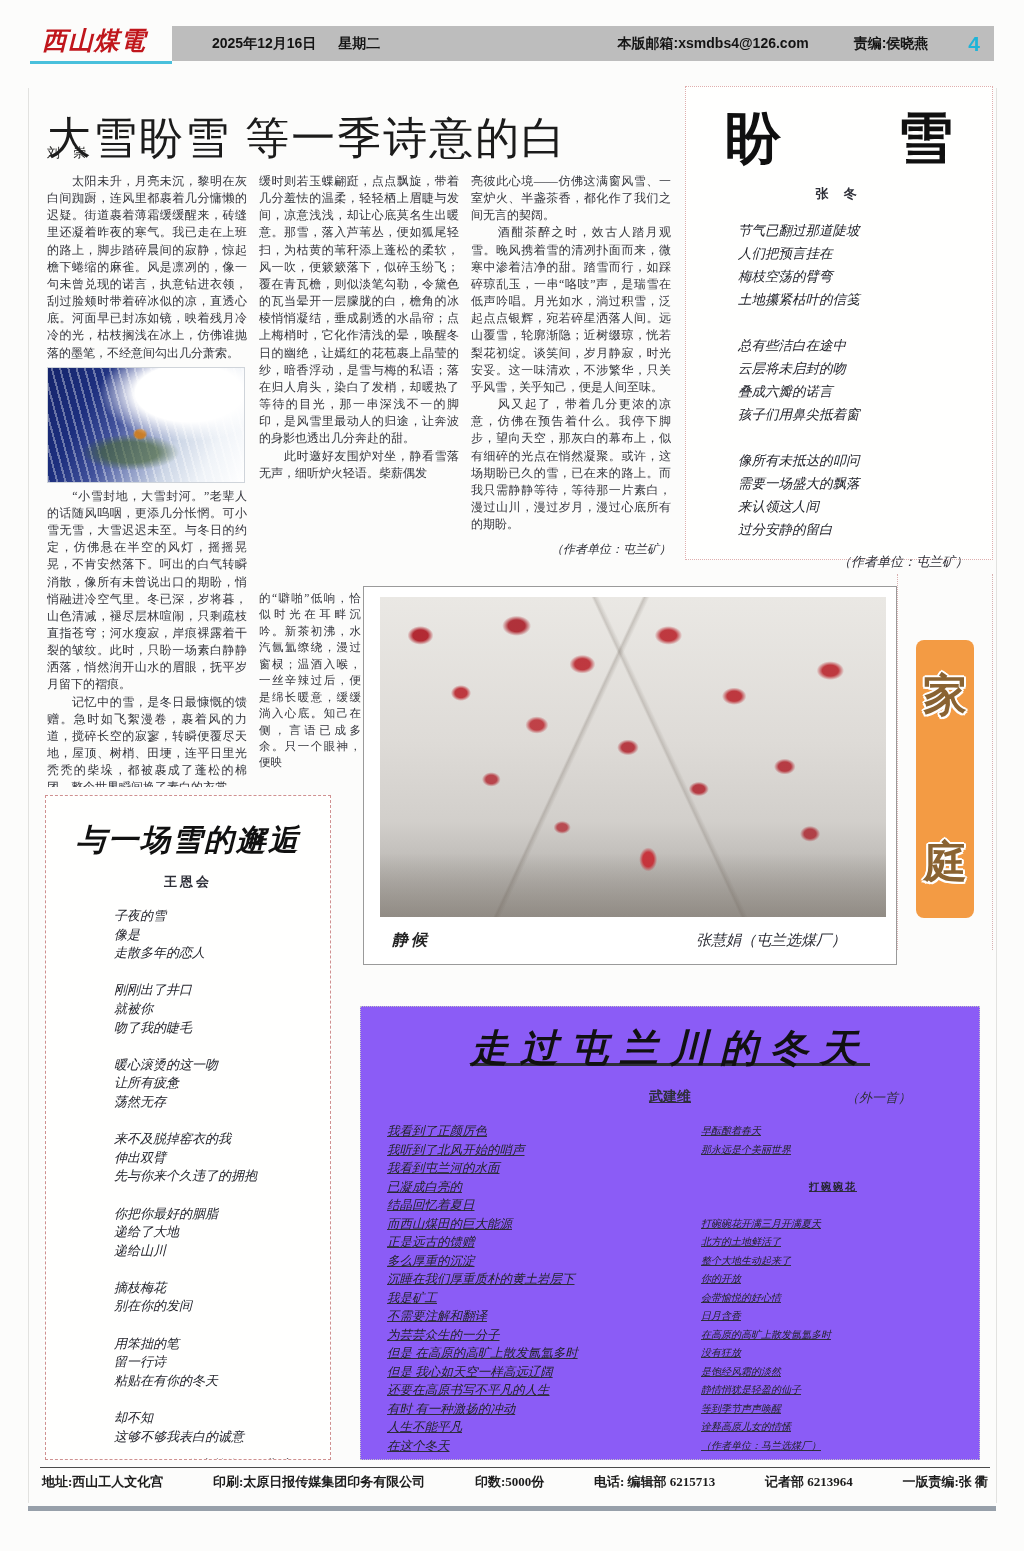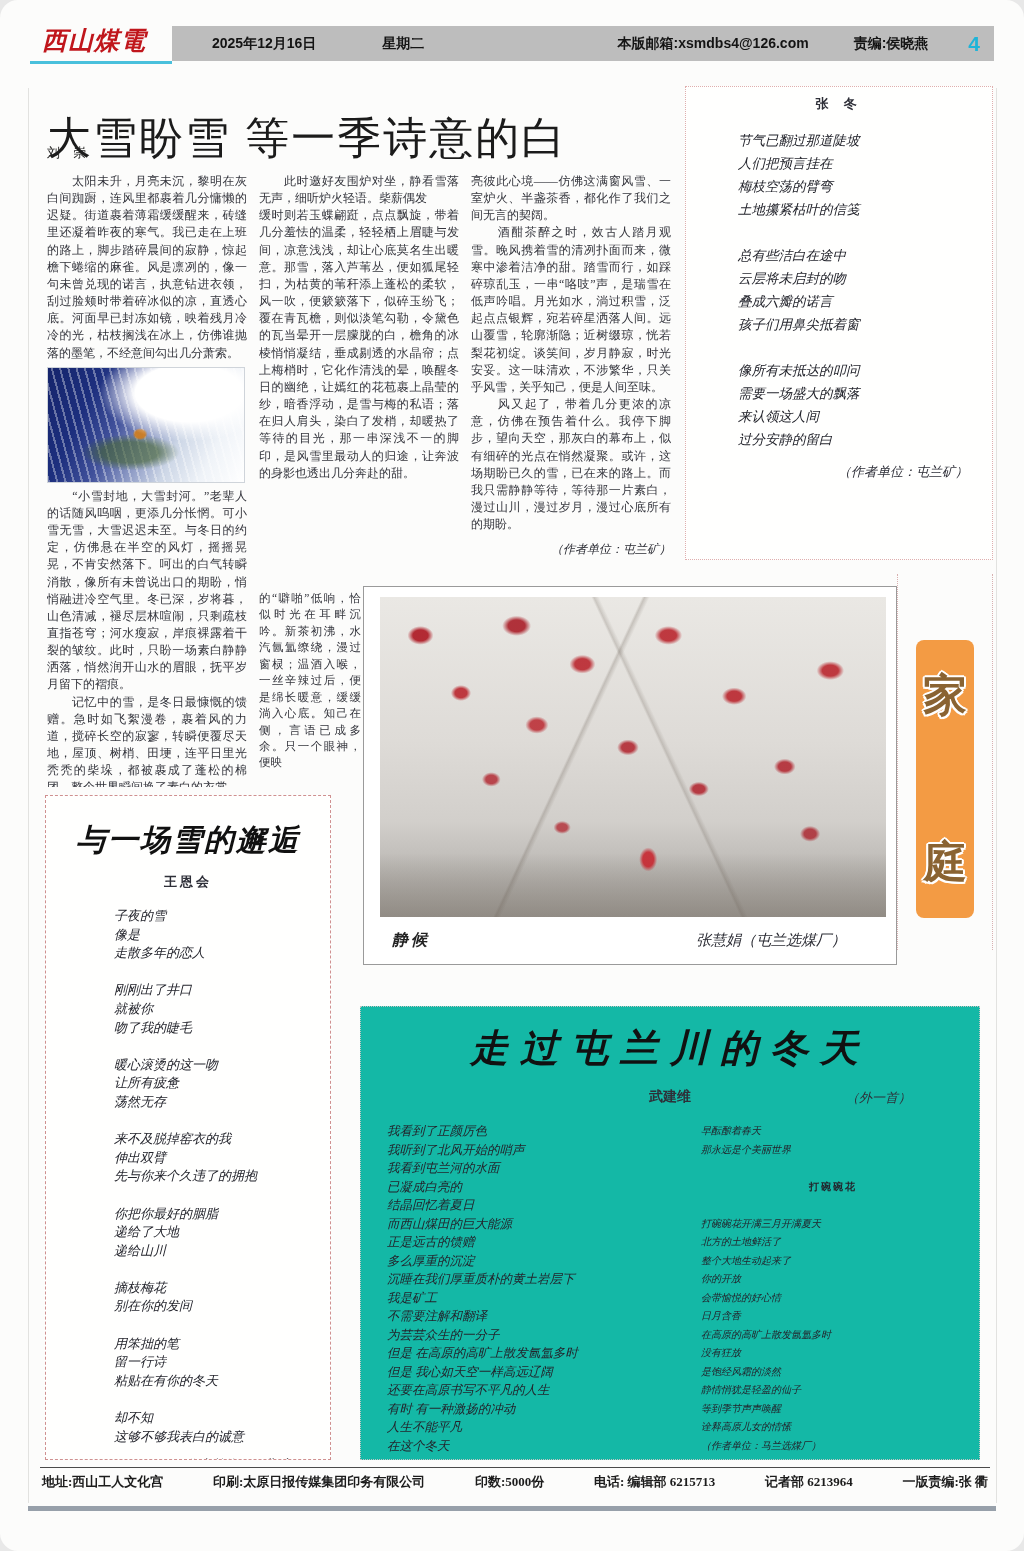--- a/index.html
+++ b/index.html
@@ -1,28 +1,28 @@
 <!DOCTYPE html>
 <html><head>
 <meta charset="utf-8">
 <style>
   html,body{margin:0;padding:0;background:#e8e8e8;}
   .page{position:relative;width:1024px;height:1551px;margin:0 auto;background:#fcfcfb;
-        font-family:"Liberation Serif","DejaVu Serif",serif;color:#2e2f38;overflow:hidden;border-radius:18px;}
+        font-family:"Liberation Serif","DejaVu Serif",serif;color:#2e2f38;overflow:hidden;}
   .edge{position:absolute;top:88px;bottom:48px;width:1px;background:#e2e2e0;}
   .edge.l{left:28px}.edge.r{left:996px}
 
   
   .masthead{position:absolute;left:42px;top:24px;width:130px;font-size:25px;font-weight:bold;
             font-style:italic;color:#c0161c;letter-spacing:1px;white-space:nowrap;}
   .masthead-underline{position:absolute;left:30px;top:61px;width:142px;height:3px;background:#49c0dc;}
   .header-bar{position:absolute;left:172px;top:26px;width:822px;height:35px;background:#bdbdbd;
               display:flex;align-items:center;font-size:14px;font-weight:bold;color:#141414;
               font-family:"Liberation Sans","DejaVu Sans",sans-serif;padding:0 14px 0 40px;box-sizing:border-box;}
-  .hb-weekday{margin-left:66px}
+  .hb-weekday{margin-left:22px}
   .hb-email{margin-left:auto}
   .hb-editor{margin-left:45px}
   .hb-page{margin-left:40px;font-size:21px;color:#1fb4d8;}
 
   
   .headline{position:absolute;left:47px;top:80px;width:630px;font-family:"Liberation Sans","DejaVu Sans",sans-serif;
             font-weight:200;font-size:44px;letter-spacing:2px;color:#1b1b1b;white-space:nowrap;}
   .byline{position:absolute;left:47px;top:144px;width:630px;text-align:left;font-size:13px;letter-spacing:5px;color:#222;}
   .acol{position:absolute;font-size:12px;line-height:1.43;text-align:justify;text-justify:inter-character;
         color:#33343c;overflow:hidden;}
@@ -89,21 +89,21 @@
   
   .encounter{position:absolute;left:45px;top:795px;width:286px;height:665px;border:1px dashed #cf9090;
              background:#fffffe;box-sizing:border-box;overflow:hidden;}
   .en-title{margin-top:24px;text-align:center;font-size:30px;font-weight:bold;font-style:italic;letter-spacing:2px;color:#111;}
   .en-author{text-align:center;margin-top:12px;font-size:13px;font-weight:bold;letter-spacing:3px;}
   .en-lines{margin:16px 0 0 68px;font-size:13px;font-style:italic;line-height:18.6px;color:#23242c;}
   .en-attrib{text-align:right;margin:10px 28px 0 0;font-style:italic;font-size:13px;}
 
   
   .winter{position:absolute;left:360px;top:1006px;width:620px;height:454px;border:1px dotted #c4c4c4;
-          background:#14b8a6;box-sizing:border-box;overflow:hidden;}
+          background:#8b5cf6;box-sizing:border-box;overflow:hidden;text-decoration:underline;}
   .wt-title{margin-top:16px;text-align:center;font-size:38px;font-weight:bold;font-style:italic;letter-spacing:12px;color:#111;}
   .wt-authorrow{position:relative;text-align:center;margin-top:14px;font-size:14px;font-weight:bold;height:20px;}
   .wt-extra{position:absolute;right:68px;top:1px;font-weight:normal;font-size:13px;font-style:italic;}
   .wt-cols{display:flex;margin-top:14px;padding:0 14px 0 26px;}
   .wt-left{width:300px;font-style:italic;font-size:12.5px;line-height:18.5px;color:#23242c;}
   .wt-right{flex:1;padding-left:14px;font-style:italic;font-size:10px;line-height:18.5px;color:#23242c;}
   .wt-subtitle{text-align:center;font-weight:bold;font-style:normal;letter-spacing:2px;line-height:18.5px;}
   .wt-attrib{text-align:left;margin-right:6px;line-height:18.5px;}
   .blankline{min-height:18.5px;}
 
@@ -136,39 +136,40 @@
   <div class="acol col1">
     <p>　　太阳未升，月亮未沉，黎明在灰白间踟蹰，连风里都裹着几分慵懒的迟疑。街道裹着薄霜缓缓醒来，砖缝里还凝着昨夜的寒气。我已走在上班的路上，脚步踏碎晨间的寂静，惊起檐下蜷缩的麻雀。风是凛冽的，像一句未曾兑现的诺言，执意钻进衣领，刮过脸颊时带着碎冰似的凉，直透心底。河面早已封冻如镜，映着残月冷冷的光，枯枝搁浅在冰上，仿佛谁抛落的墨笔，不经意间勾出几分萧索。</p>
     <div class="photo-snow"></div>
     <div>
         <p>　　“小雪封地，大雪封河。”老辈人的话随风呜咽，更添几分怅惘。可小雪无雪，大雪迟迟未至。与冬日的约定，仿佛悬在半空的风灯，摇摇晃晃，不肯安然落下。呵出的白气转瞬消散，像所有未曾说出口的期盼，悄悄融进冷空气里。冬已深，岁将暮，山色清减，褪尽层林喧闹，只剩疏枝直指苍穹；河水瘦寂，岸痕裸露着干裂的皱纹。此时，只盼一场素白静静洒落，悄然润开山水的眉眼，抚平岁月留下的褶痕。</p>
         <p>　　记忆中的雪，是冬日最慷慨的馈赠。急时如飞絮漫卷，裹着风的力道，搅碎长空的寂寥，转瞬便覆尽天地，屋顶、树梢、田埂，连平日里光秃秃的柴垛，都被裹成了蓬松的棉团，整个世界瞬间换了素白的衣裳。</p>
       </div>
   </div>
   <div class="acol col2a">
     <div>
+        <p>缓时则若玉蝶翩跹，点点飘旋，带着几分羞怯的温柔，轻轻栖上眉睫与发间，凉意浅浅，却让心底莫名生出暖意。那雪，落入芦苇丛，便如狐尾轻扫，为枯黄的苇秆添上蓬松的柔软，风一吹，便簌簌落下，似碎玉纷飞；覆在青瓦檐，则似淡笔勾勒，令黛色的瓦当晕开一层朦胧的白，檐角的冰棱悄悄凝结，垂成剔透的水晶帘；点上梅梢时，它化作清浅的晕，唤醒冬日的幽绝，让嫣红的花苞裹上晶莹的纱，暗香浮动，是雪与梅的私语；落在归人肩头，染白了发梢，却暖热了等待的目光，那一串深浅不一的脚印，是风雪里最动人的归途，让奔波的身影也透出几分奔赴的甜。</p>
         <p>　　此时邀好友围炉对坐，静看雪落无声，细听炉火轻语。柴薪偶发</p>
-        <p>缓时则若玉蝶翩跹，点点飘旋，带着几分羞怯的温柔，轻轻栖上眉睫与发间，凉意浅浅，却让心底莫名生出暖意。那雪，落入芦苇丛，便如狐尾轻扫，为枯黄的苇秆添上蓬松的柔软，风一吹，便簌簌落下，似碎玉纷飞；覆在青瓦檐，则似淡笔勾勒，令黛色的瓦当晕开一层朦胧的白，檐角的冰棱悄悄凝结，垂成剔透的水晶帘；点上梅梢时，它化作清浅的晕，唤醒冬日的幽绝，让嫣红的花苞裹上晶莹的纱，暗香浮动，是雪与梅的私语；落在归人肩头，染白了发梢，却暖热了等待的目光，那一串深浅不一的脚印，是风雪里最动人的归途，让奔波的身影也透出几分奔赴的甜。</p>
       </div>
   </div>
   <div class="acol col2b">
     <div>
         <p>的“噼啪”低响，恰似时光在耳畔沉吟。新茶初沸，水汽氤氲缭绕，漫过窗棂；温酒入喉，一丝辛辣过后，便是绵长暖意，缓缓淌入心底。知己在侧，言语已成多余。只一个眼神，便映</p>
       </div>
   </div>
   <div class="acol col3">
     <div>
         <p>亮彼此心境——仿佛这满窗风雪、一室炉火、半盏茶香，都化作了我们之间无言的契阔。</p>
         <p>　　酒酣茶醉之时，效古人踏月观雪。晚风携着雪的清冽扑面而来，微寒中渗着洁净的甜。踏雪而行，如踩碎琼乱玉，一串“咯吱”声，是瑞雪在低声吟唱。月光如水，淌过积雪，泛起点点银辉，宛若碎星洒落人间。远山覆雪，轮廓渐隐；近树缀琼，恍若梨花初绽。谈笑间，岁月静寂，时光安妥。这一味清欢，不涉繁华，只关乎风雪，关乎知己，便是人间至味。</p>
         <p>　　风又起了，带着几分更浓的凉意，仿佛在预告着什么。我停下脚步，望向天空，那灰白的幕布上，似有细碎的光点在悄然凝聚。或许，这场期盼已久的雪，已在来的路上。而我只需静静等待，等待那一片素白，漫过山川，漫过岁月，漫过心底所有的期盼。</p>
       </div>
     <span class="attrib">（作者单位：屯兰矿）</span>
   </div>
 
   <aside class="panxue">
+    <div class="px-title">盼　雪</div>
     <div class="px-author">张 冬</div>
     <div class="px-lines">
         <div class="pline">节气已翻过那道陡坡</div>
         <div class="pline">人们把预言挂在</div>
         <div class="pline">梅枝空荡的臂弯</div>
         <div class="pline">土地攥紧枯叶的信笺</div>
         <div class="pline">&nbsp;</div>
         <div class="pline">总有些洁白在途中</div>
         <div class="pline">云层将未启封的吻</div>
         <div class="pline">叠成六瓣的诺言</div>

